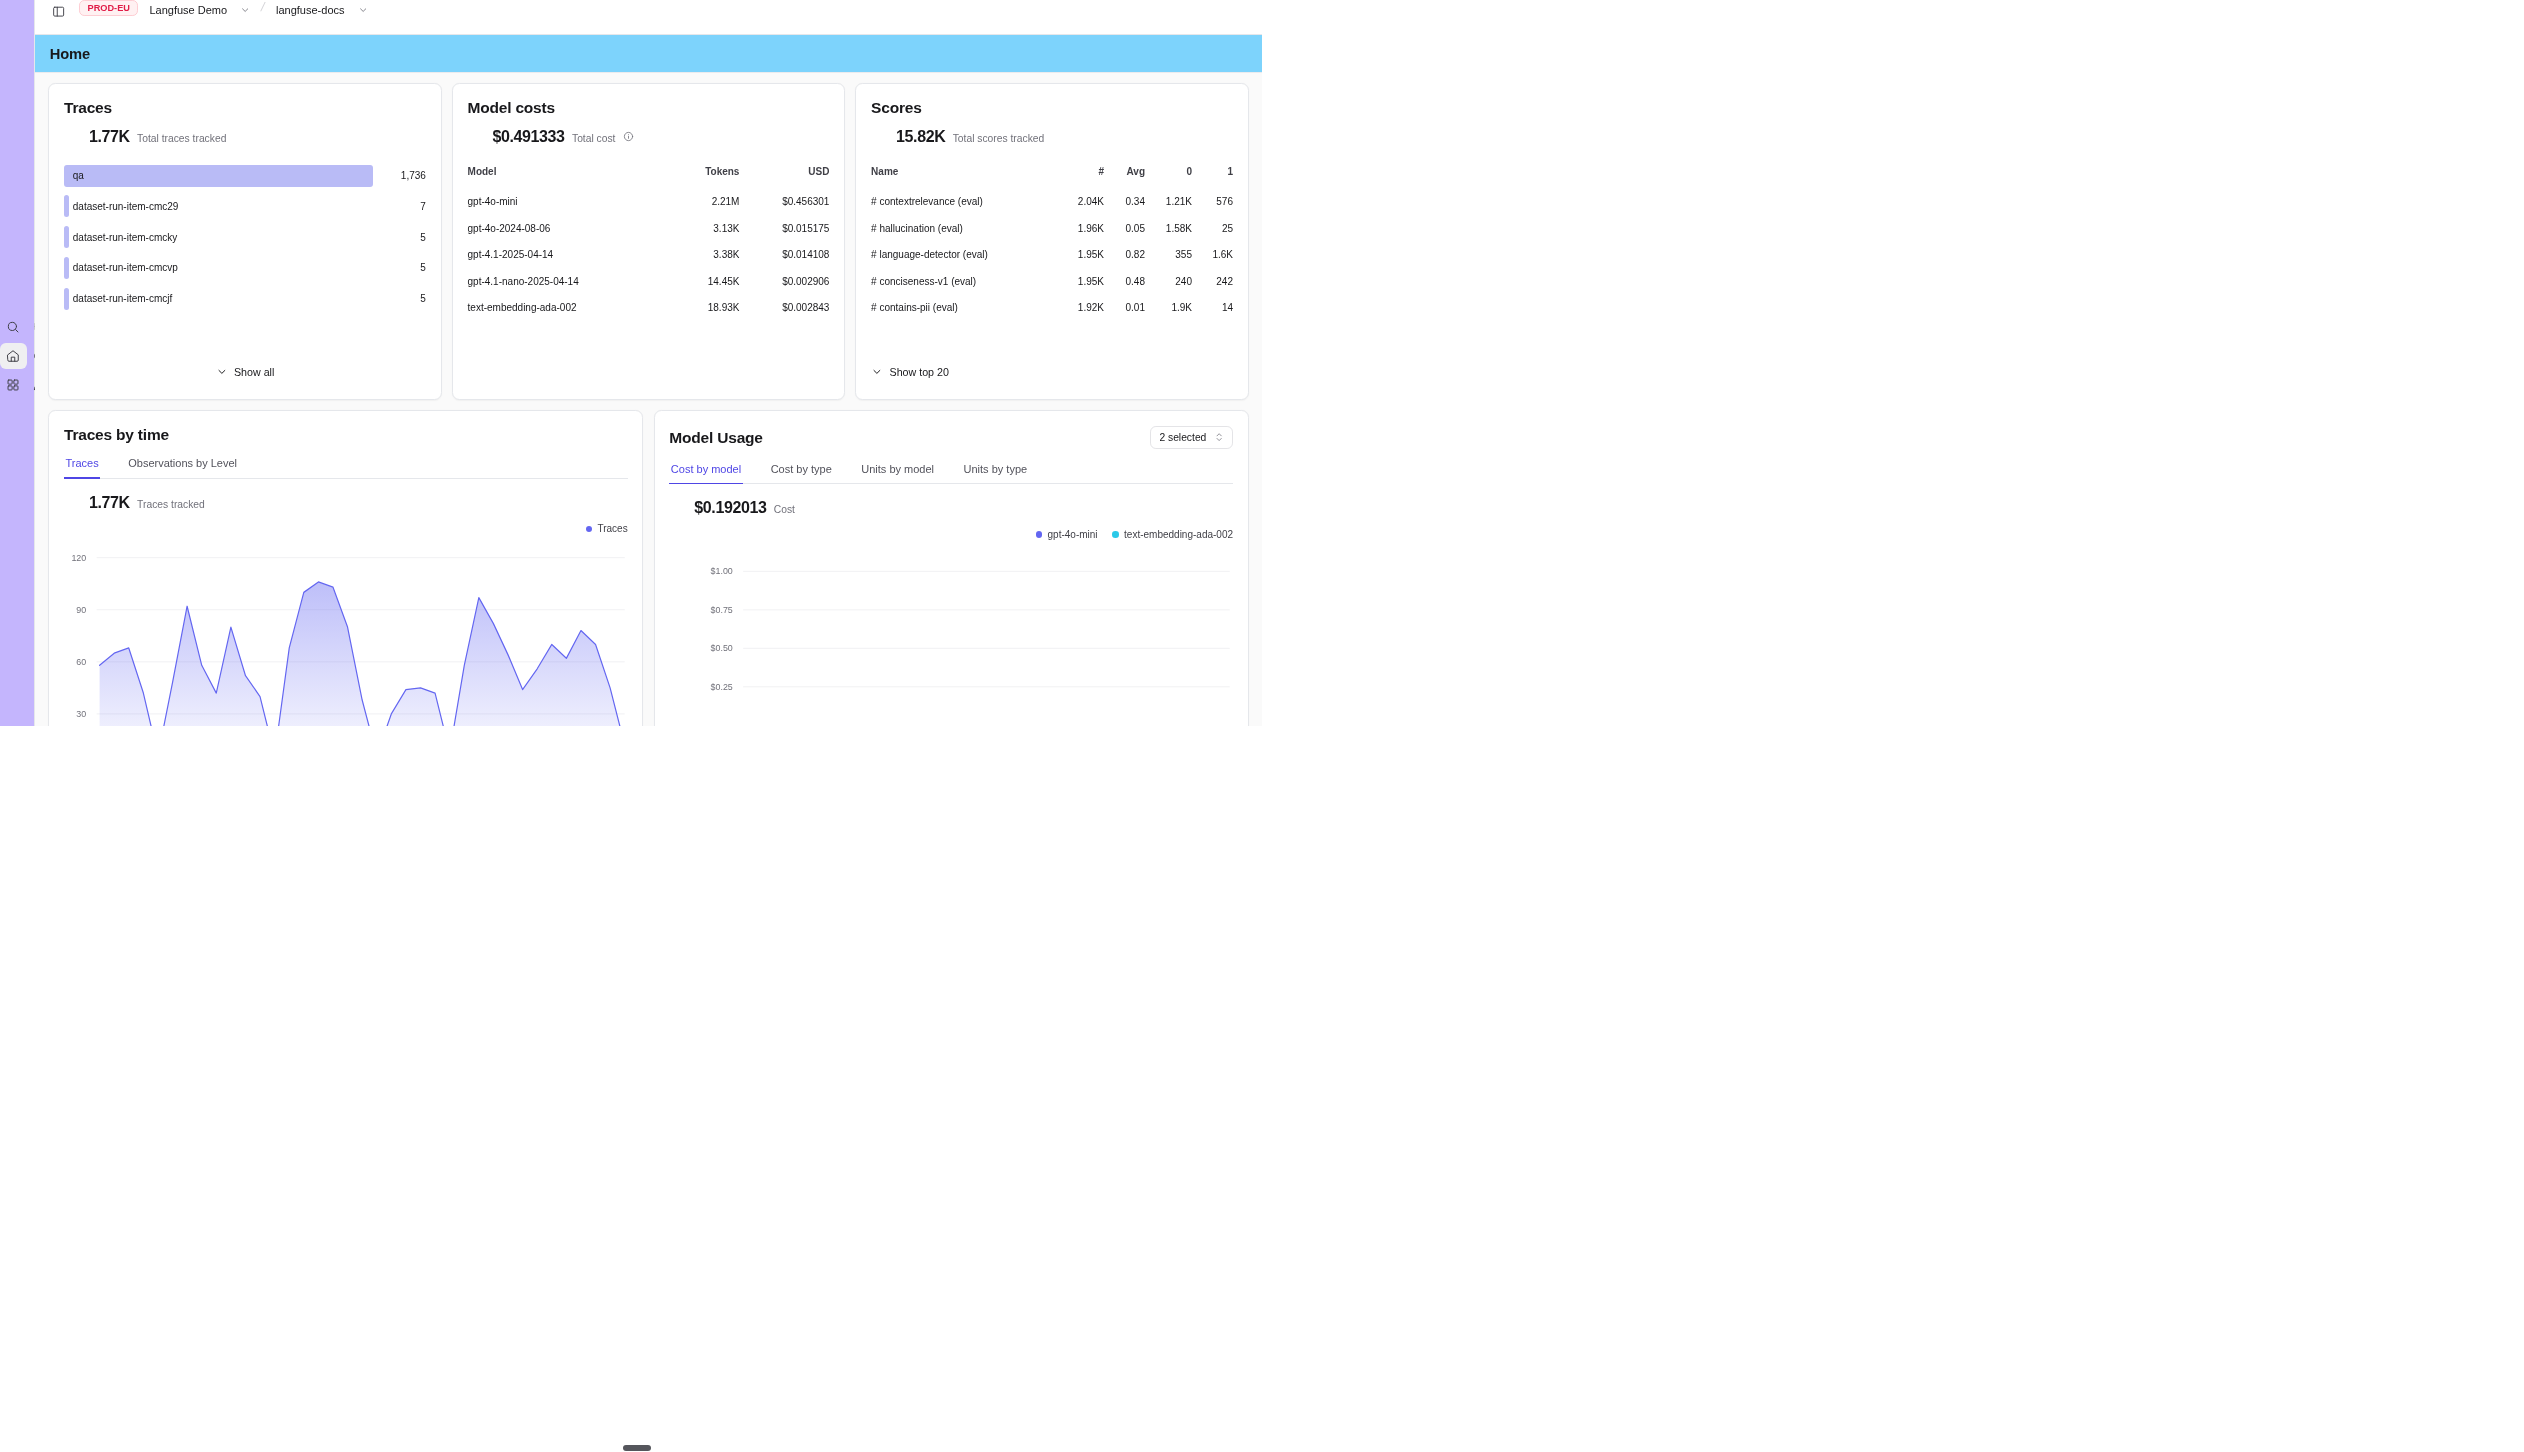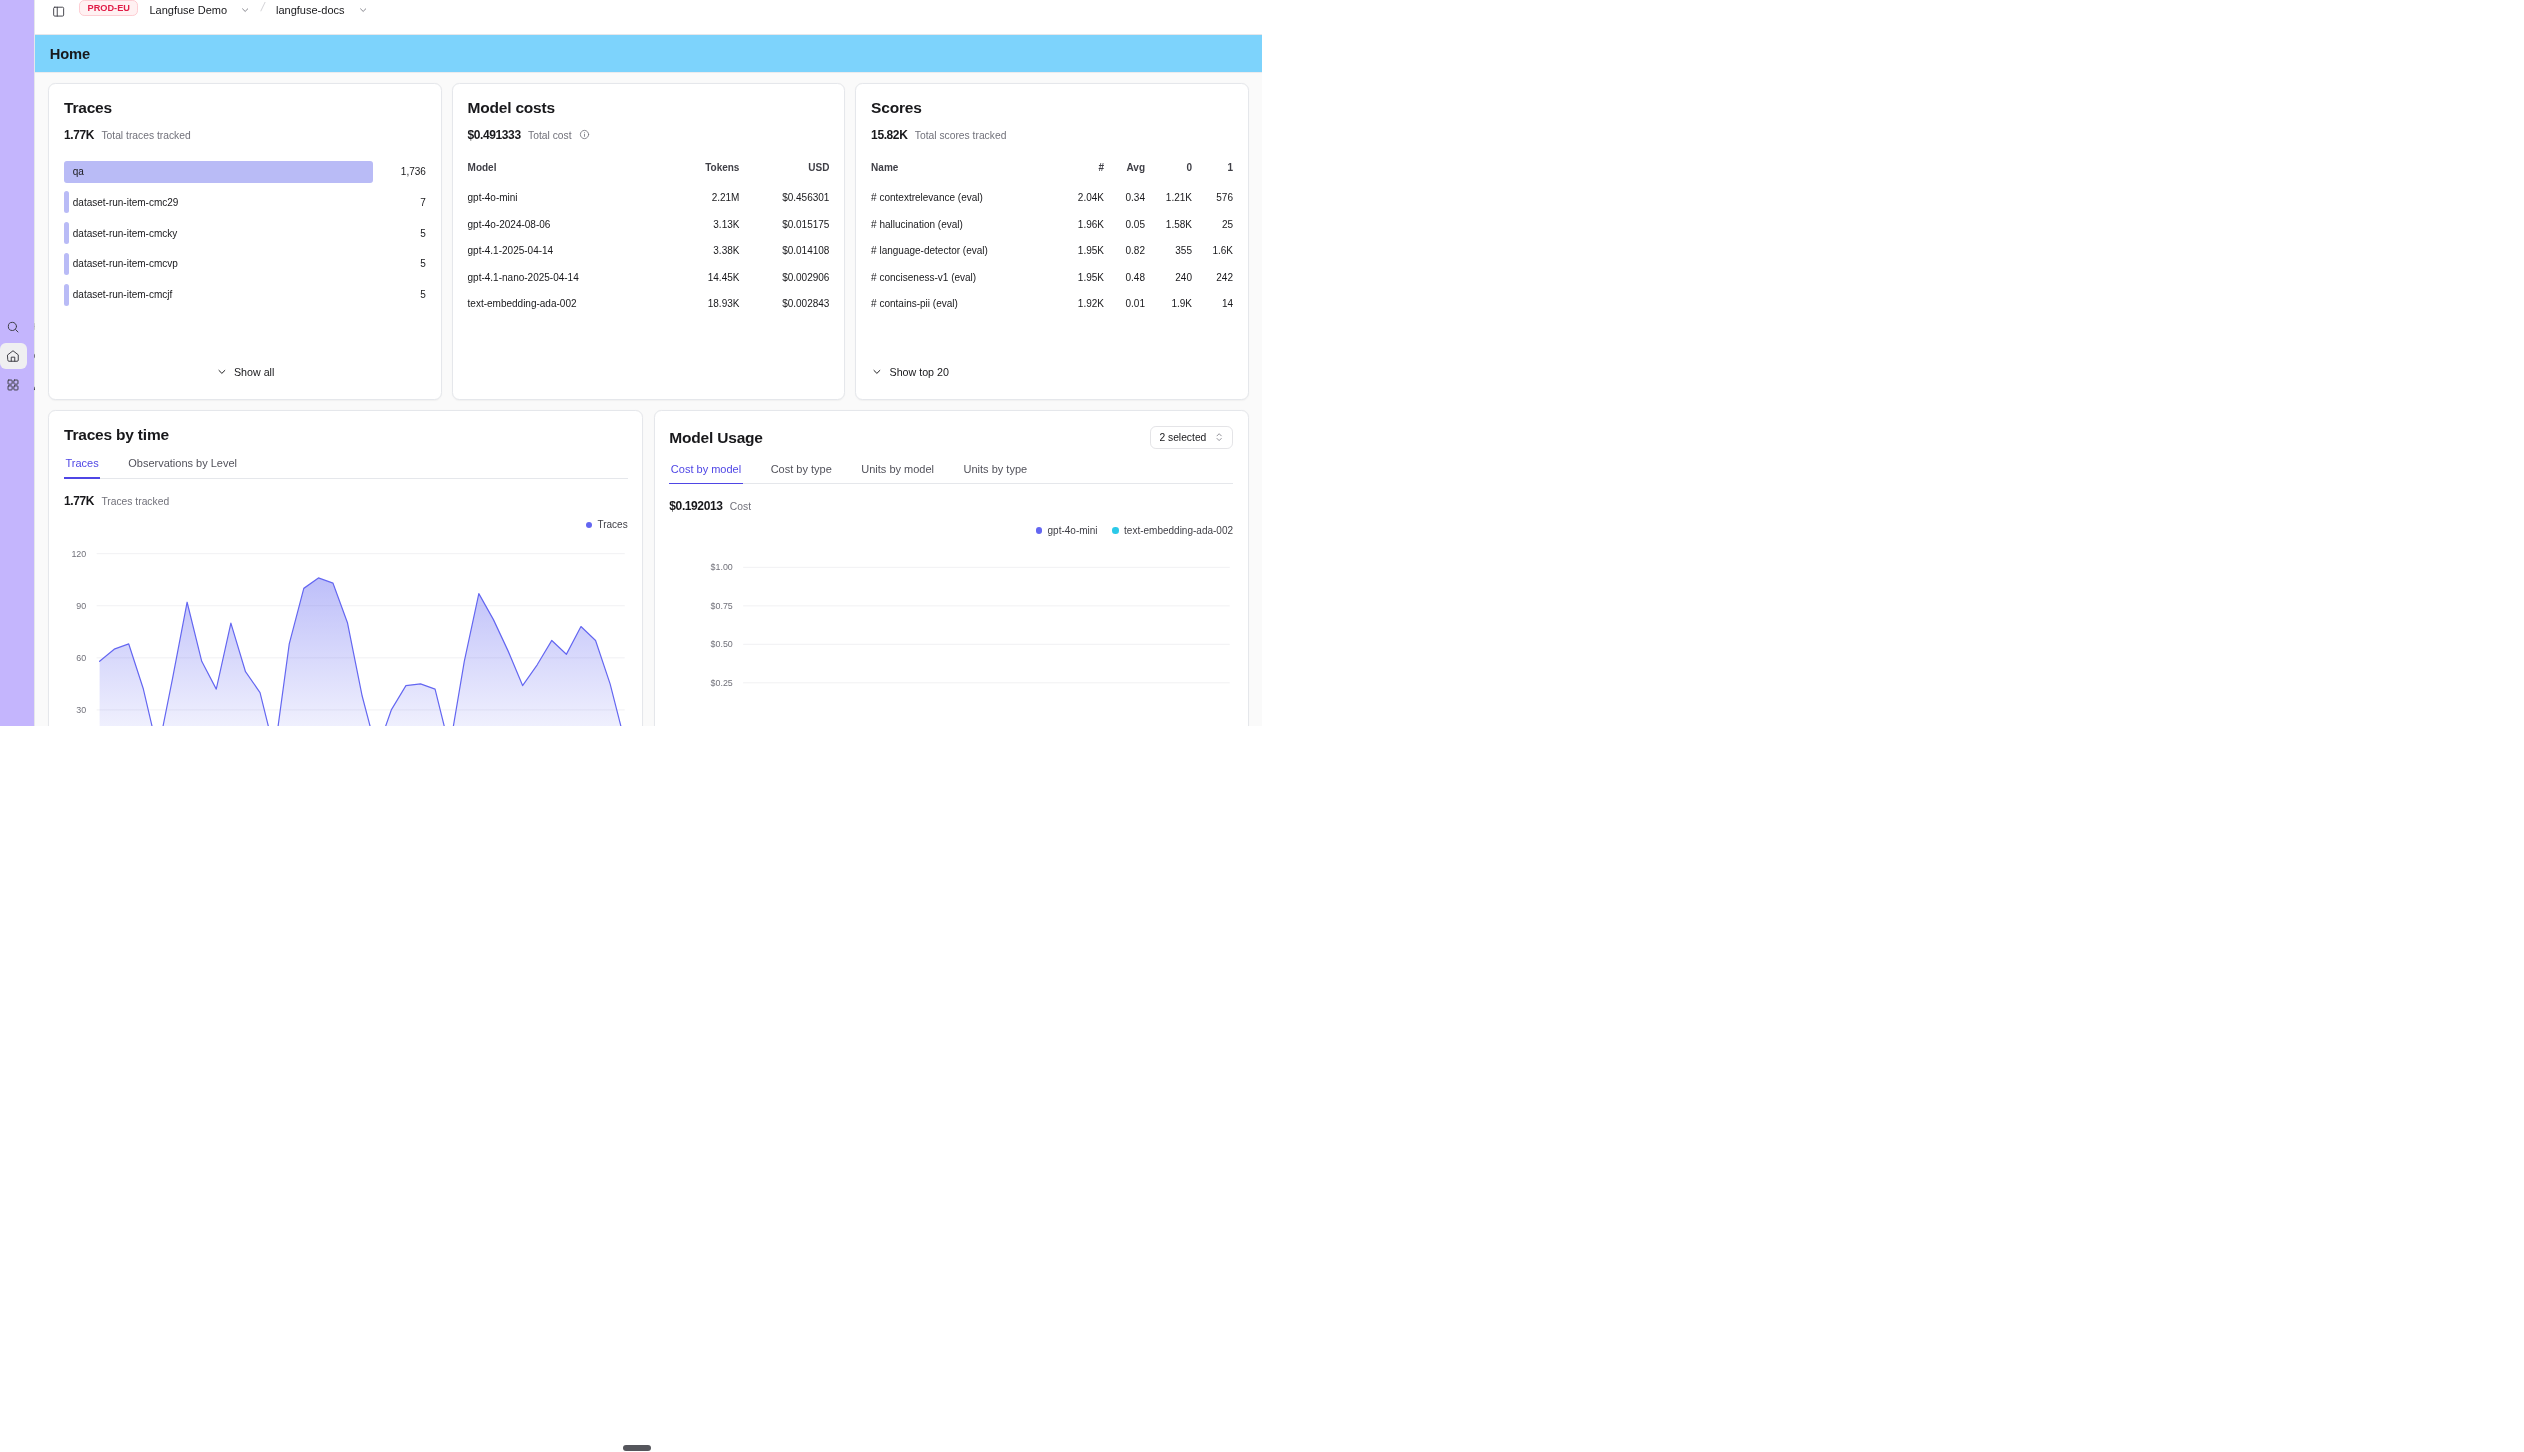--- a/index.html
+++ b/index.html
@@ -44,21 +44,21 @@
 
   .content { flex:1; background:#fafafa; padding:9.6px 13.3px; display:flex; flex-direction:column; gap:10.3px; overflow:hidden; }
   .cards-row { display:flex; gap:10.3px; }
   .card { background:#fff; border:0.7px solid #e5e7eb; border-radius:7.4px; padding:14.7px;
     box-shadow:0 0.7px 1.5px rgba(0,0,0,.04); }
   .row1 .card { flex:1; height:317px; display:flex; flex-direction:column; }
   .row2 .card { flex:1; height:412px; display:flex; flex-direction:column; }
 
   .card-title { font-size:15.5px; font-weight:700; letter-spacing:-0.2px; }
   .metric-row { display:flex; align-items:baseline; gap:7.4px; margin-top:11px; }
-  .metric { font-size:12px; font-weight:700; letter-spacing:-0.4px; }
+  .metric { font-size:16px; font-weight:700; letter-spacing:-0.4px;margin-left:25px; }
   .metric-label { font-size:10.3px; color:#71717a; }
   .info-ic { width:11px; height:11px; stroke:#71717a; fill:none; stroke-width:1.8;
     stroke-linecap:round; align-self:center; cursor:pointer; }
 
   
   .trace-rows { margin-top:19px; display:flex; flex-direction:column; gap:8.8px; }
   .trace-row { display:flex; align-items:center; gap:8.8px; height:22px; }
   .bar-wrap { position:relative; flex:1; height:100%; display:flex; align-items:center; overflow:hidden; }
   .bar-fill { position:absolute; left:0; top:0; height:100%; border-radius:2.9px; min-width:5.2px; }
   .bar-label { position:relative; z-index:1; font-size:10px; padding-left:8.8px; white-space:nowrap; }

